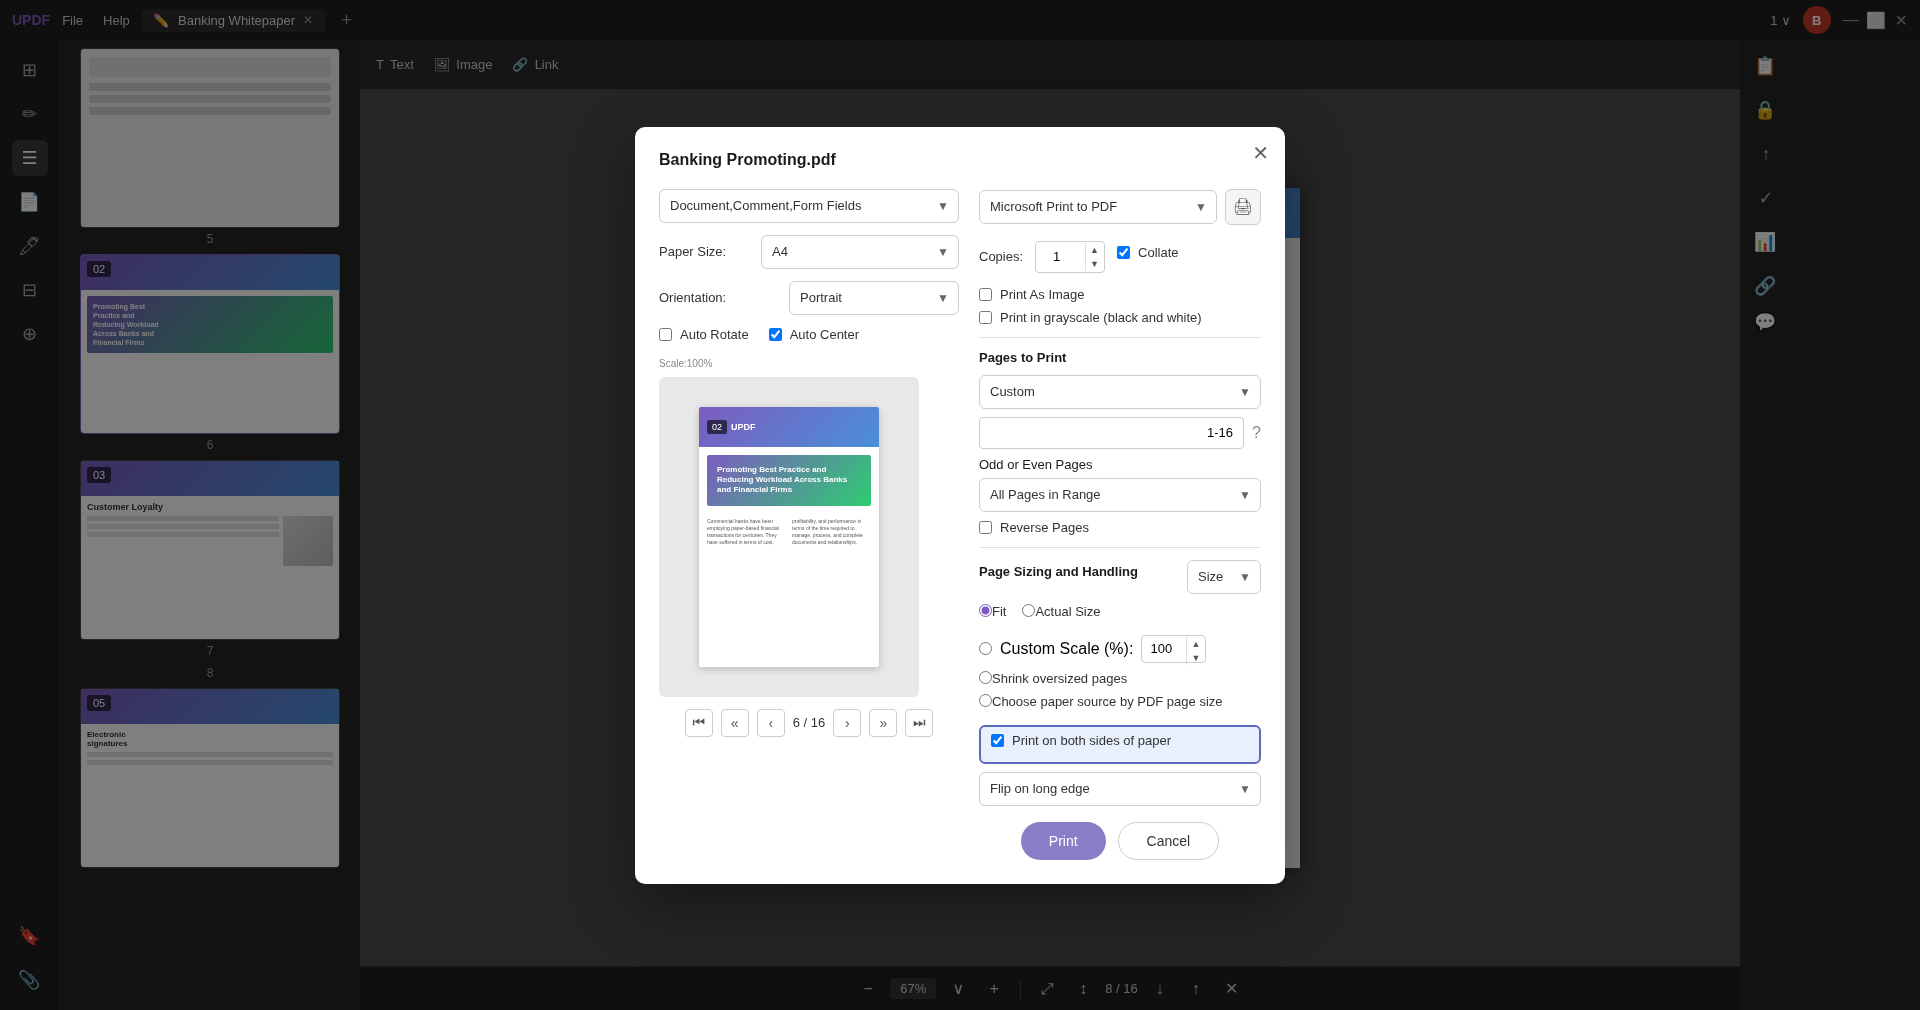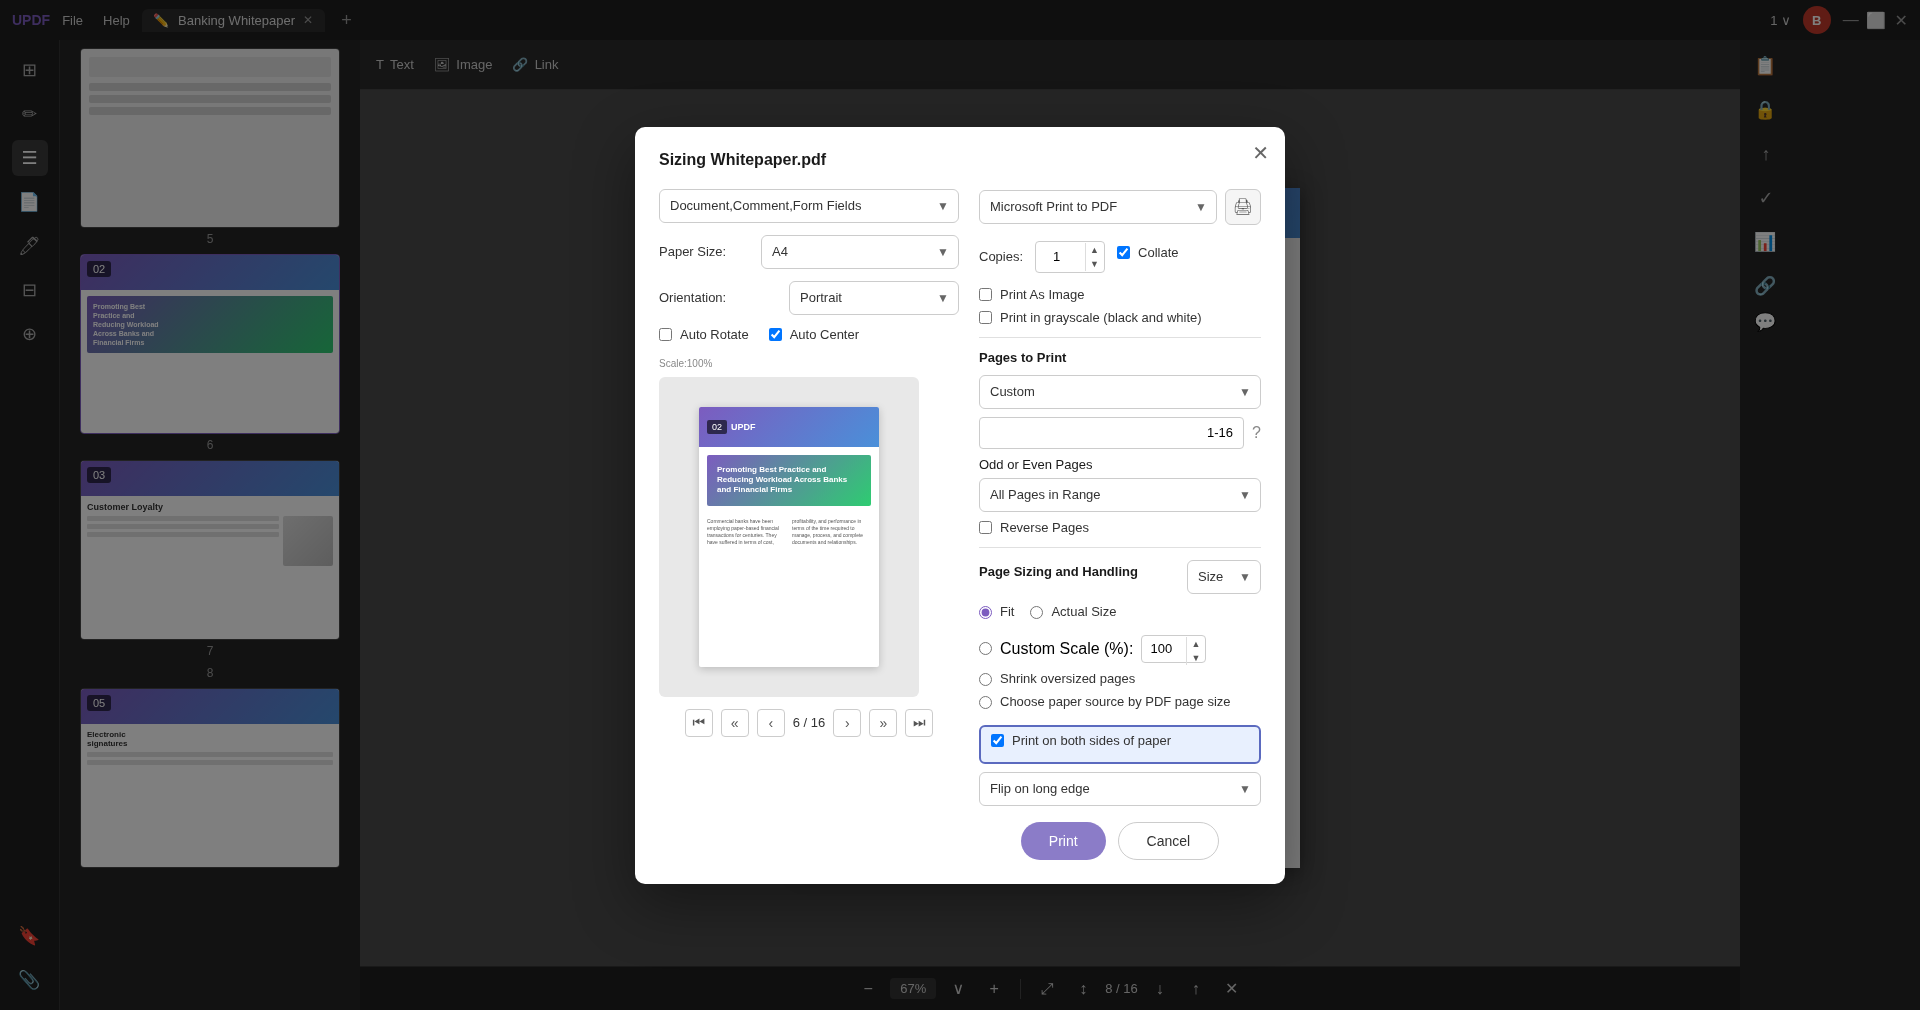--- a/index.html
+++ b/index.html
@@ -415,22 +415,21 @@
       color: #1a1a1a;
       margin-bottom: 10px;
     }
 
     .pages-to-print-section { }
     .page-sizing-section { margin-bottom: 16px; }
 
     
     .radio-row {
       display: flex;
-      align-items: flex-end;
-      gap: 8px;
+      align-items: flex-start;
       margin-bottom: 8px;
     }
     .radio-row label { font-size: 13px; color: #333; }
 
     .radio-group-inline {
       display: flex;
       gap: 16px;
       margin-bottom: 8px;
     }
 
@@ -693,21 +692,21 @@
       <div class="sidebar-icon">🔗</div>
     </div>
     <div style="margin-top:auto;display:flex;flex-direction:column;gap:8px;">
       <div class="sidebar-icon">💬</div>
     </div>
   </div>
 </div>
 
 <div class="modal-overlay">
   <div class="print-dialog">
-    <div class="dialog-title">Sizing Whitepaper.pdf</div>
+    <div class="dialog-title">Banking Promoting.pdf</div>
     <span class="dialog-close">✕</span>
 
     <div class="dialog-body">
 
       <div class="dialog-left">
 
         <div class="form-row">
           <div class="select-wrapper">
             <select>
               <option>Document,Comment,Form Fields</option>

